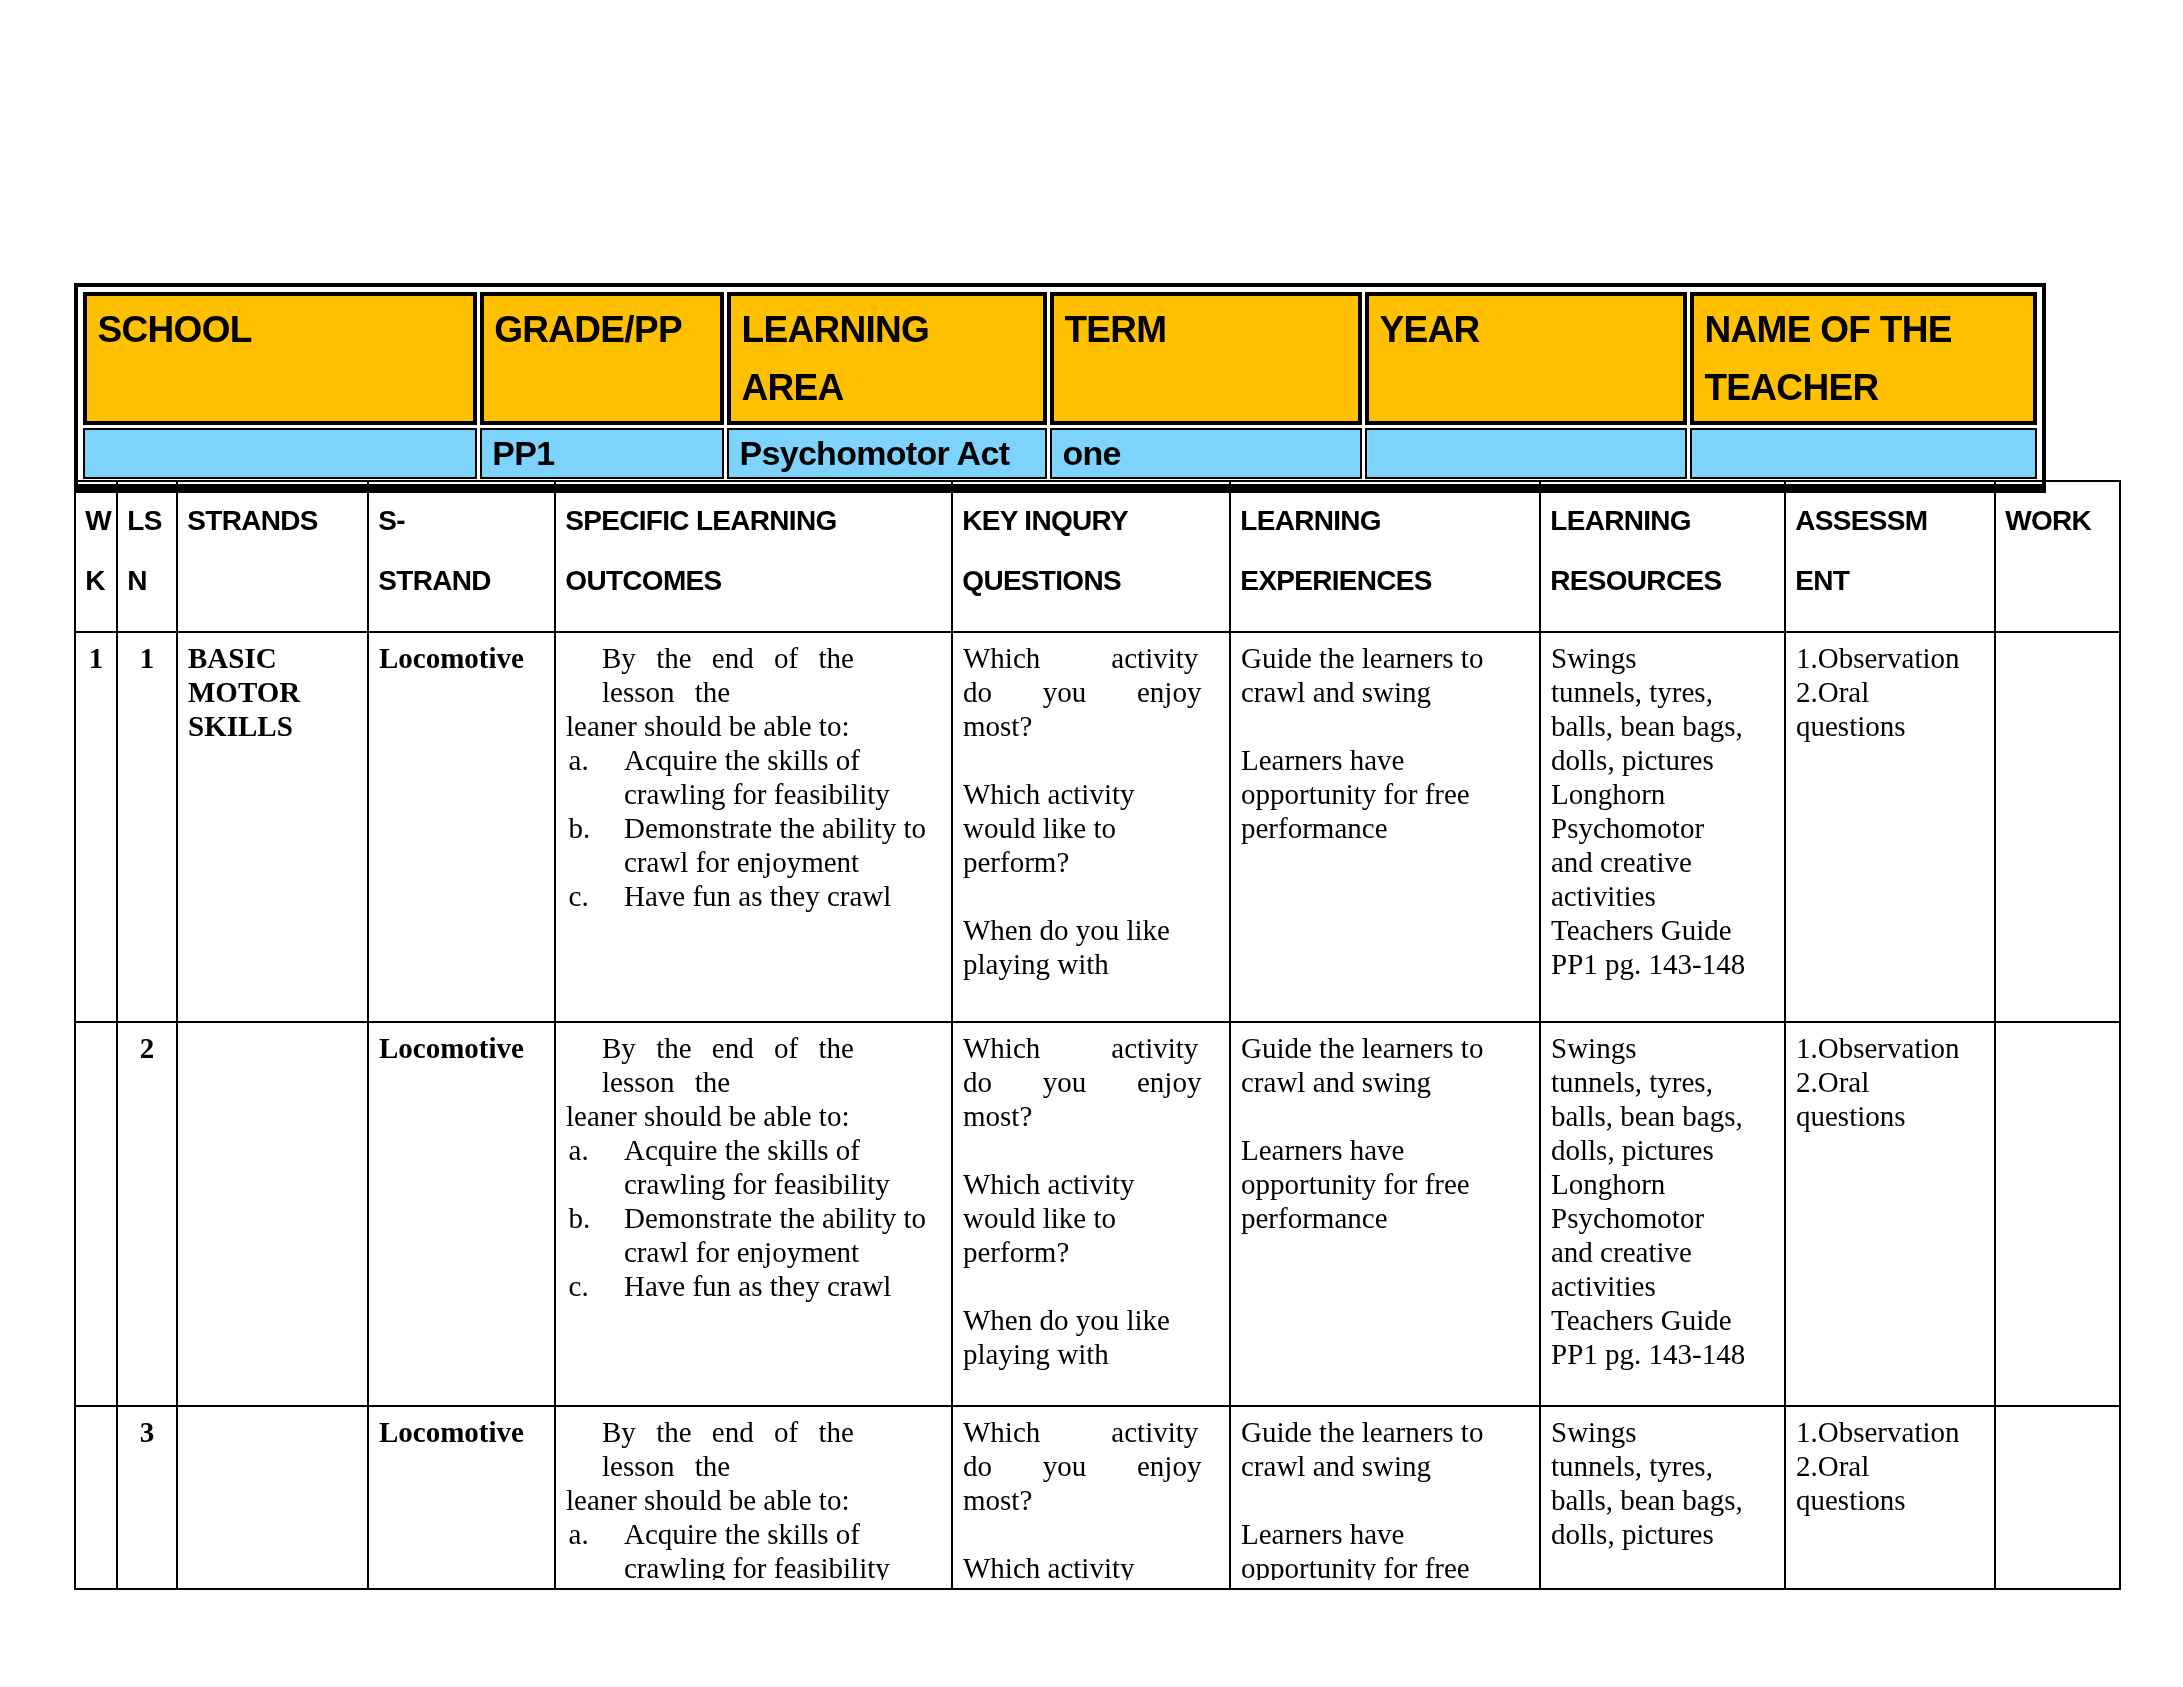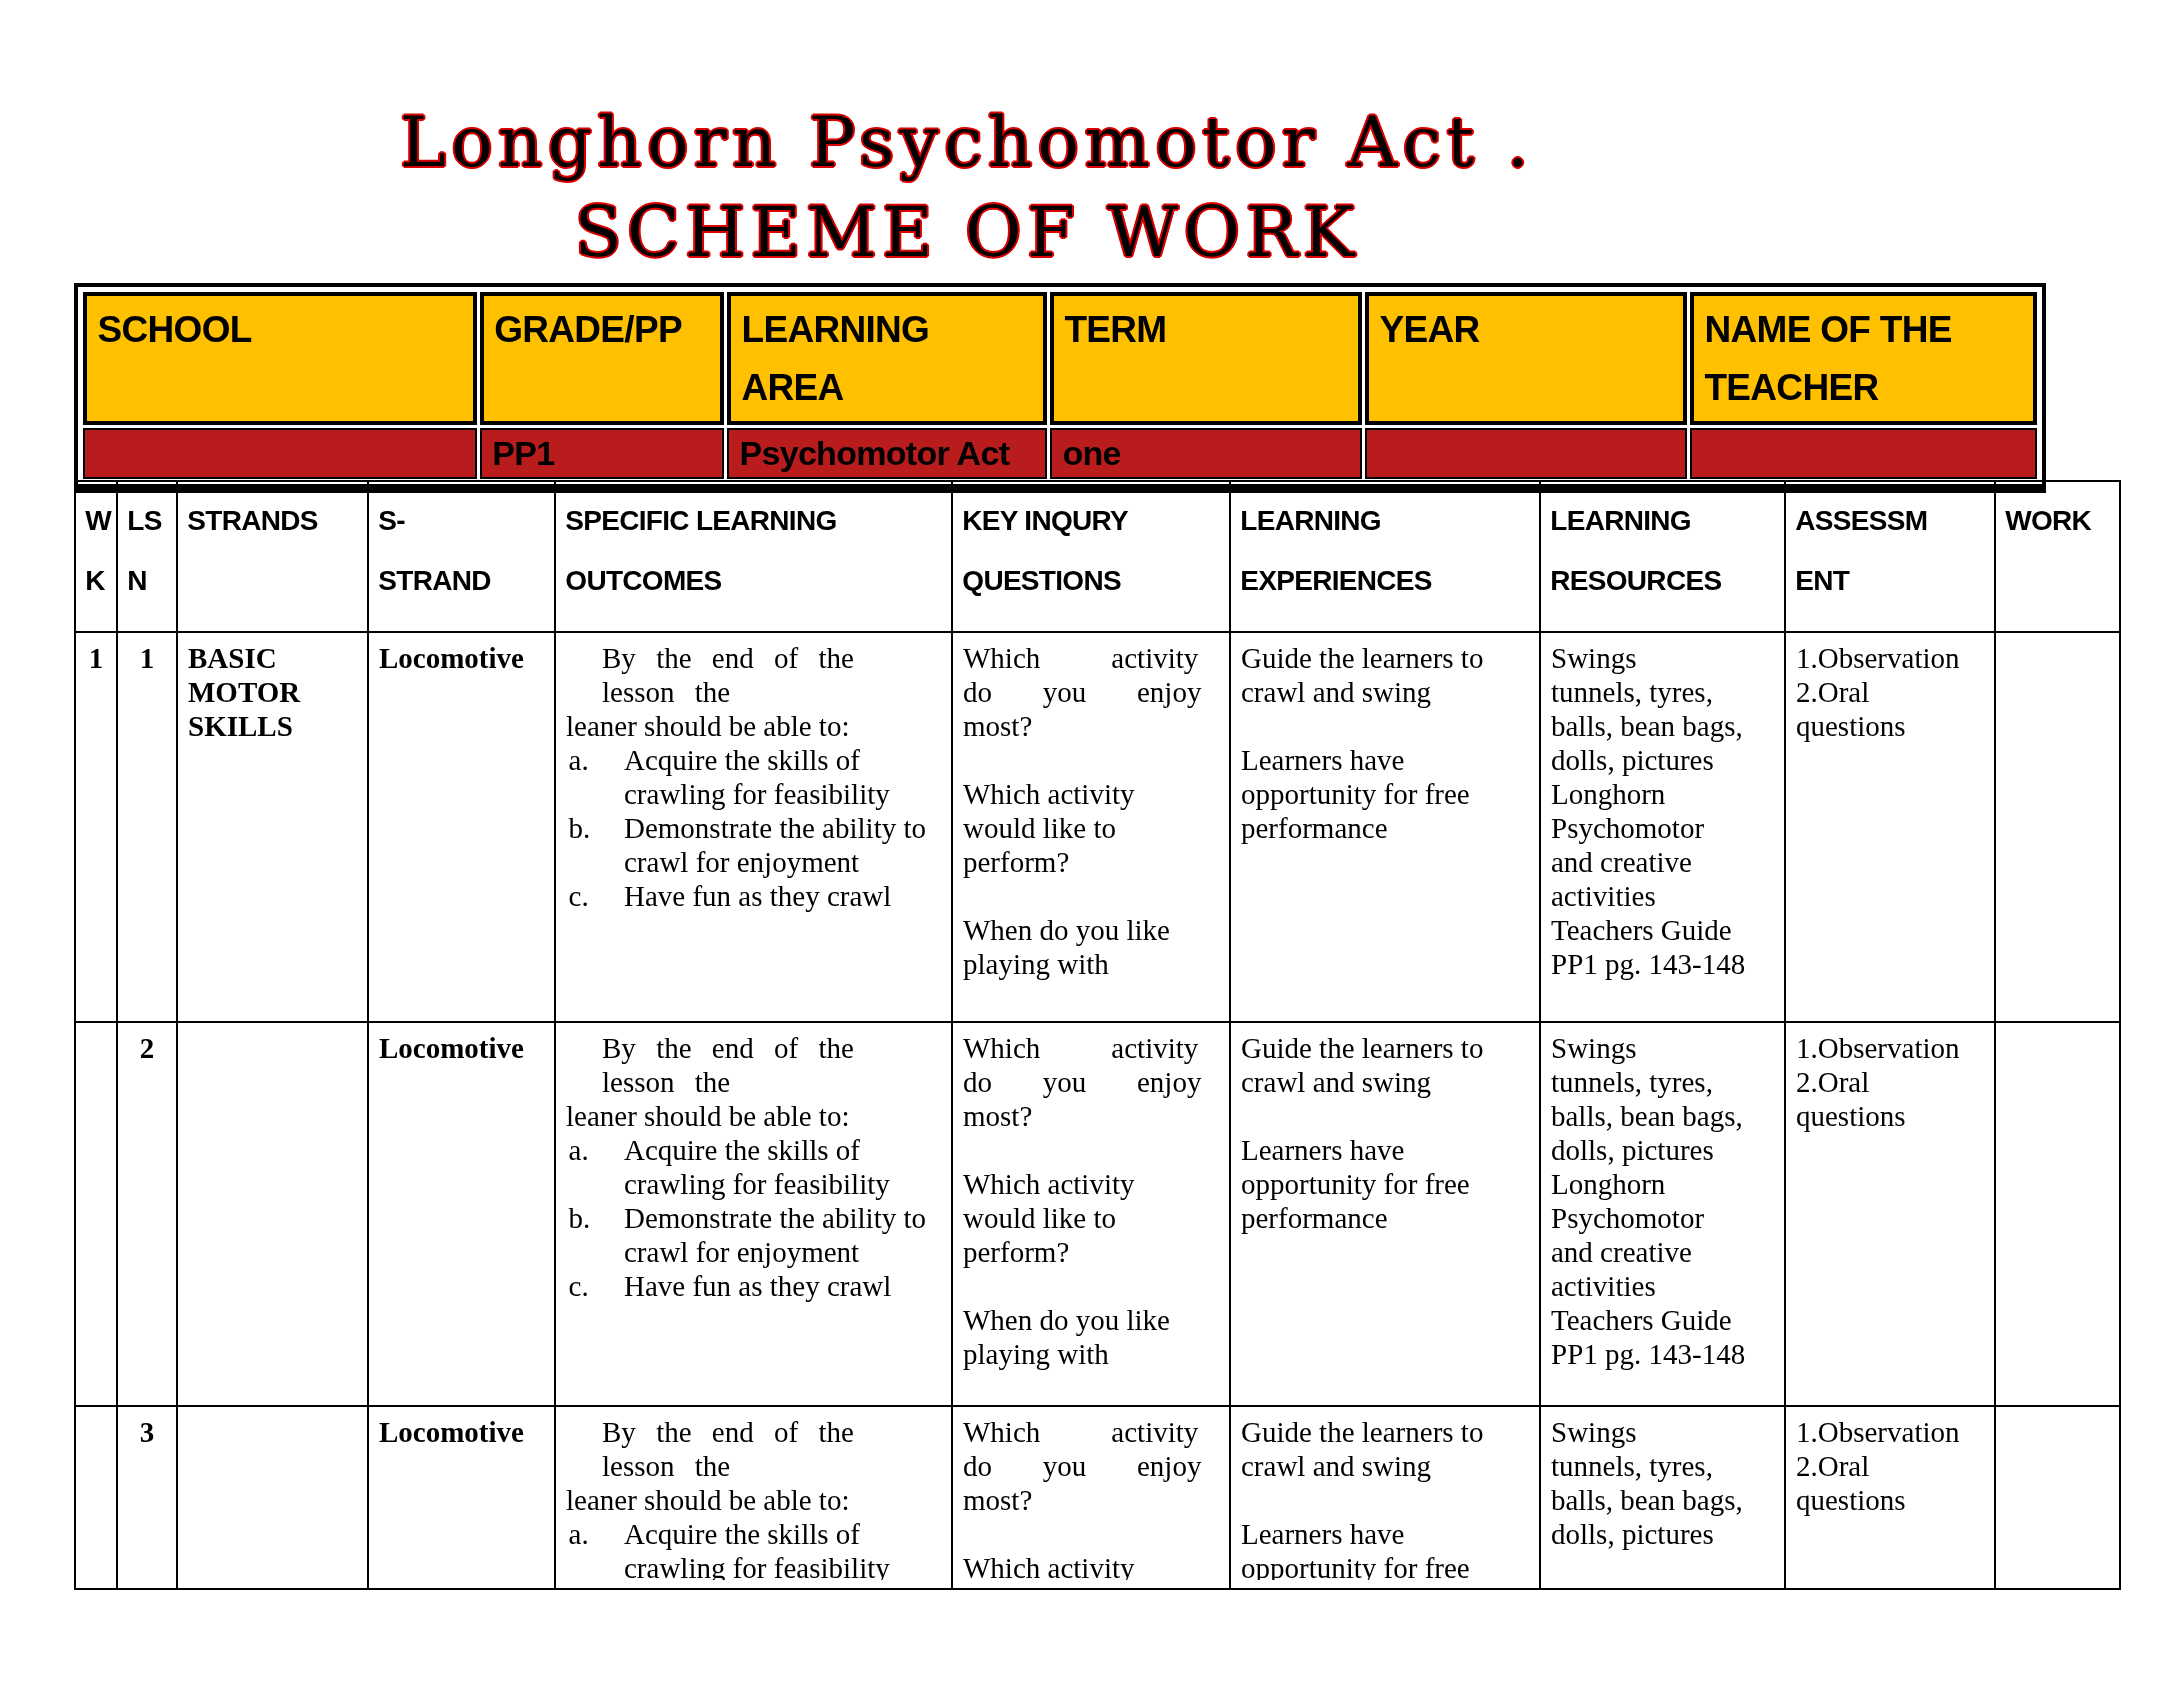--- a/index.html
+++ b/index.html
@@ -57,21 +57,21 @@
     line-height: 1.55;
     text-align: left;
     vertical-align: top;
     padding: 5.3px 10.6px;
     height: 103px;
     white-space: pre-line;
     letter-spacing: -0.7px;
     margin-left: 28px;
   }
   table.info td {
-    background: #b91c1c;
+    background: #7dd3fc;
     border: 2px solid #000;
     font-family: "Liberation Sans", "DejaVu Sans", sans-serif;
     font-weight: bold;
     font-size: 34px;
     vertical-align: middle;
     padding: 4px 10.6px;
     height: 38px;
     letter-spacing: -0.7px;
   }
 
@@ -141,24 +141,20 @@
     position: absolute;
     left: 2.6px;
   }
   .clip { height: 165px; overflow: hidden; }
 </style>
 </head>
 <body>
 
 <div class="page">
 
-  <div class="title-block">
-    <div>Longhorn Psychomotor Act .</div>
-    <div>SCHEME OF WORK</div>
-  </div>
 
   <div class="info-wrap">
     <table class="info">
       <colgroup>
         <col style="width:20.3%">
           <col style="width:12.6%">
           <col style="width:16.5%">
         <col style="width:16.1%">
           <col style="width:16.6%">
           <col style="width:17.9%">

